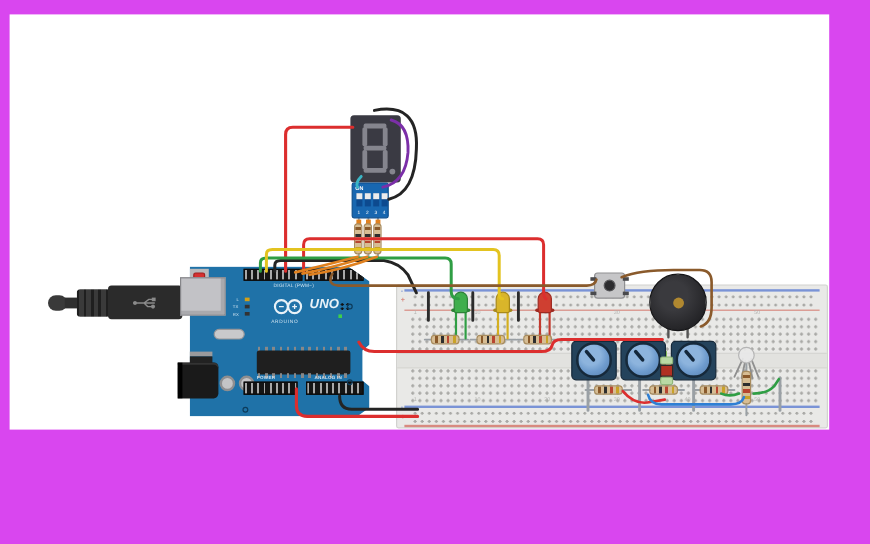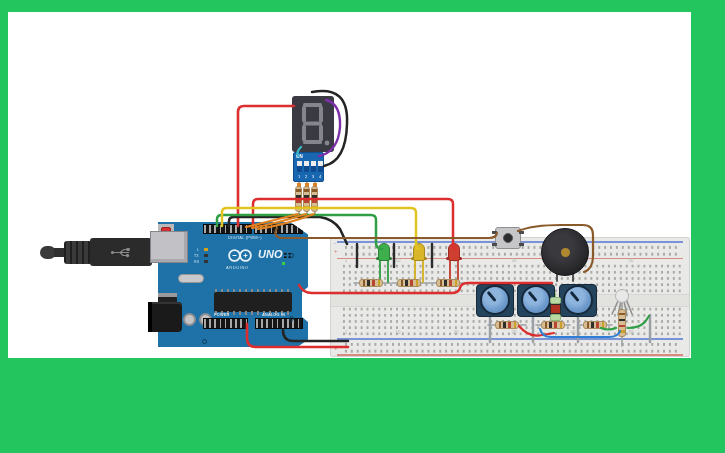--- a/index.html
+++ b/index.html
@@ -1,16 +1,16 @@
 <!DOCTYPE html>
 <html><head>
 <meta charset="utf-8">
 <style>
   html,body{margin:0;padding:0;background:#000;}
-  #stage{position:relative;width:725px;height:453px;background:#22c55e;overflow:hidden;
+  #stage{position:relative;width:725px;height:453px;background:#d946ef;overflow:hidden;
          font-family:"Liberation Sans",sans-serif;}
   .abs{position:absolute;}
   #canvas{left:8px;top:12px;width:683px;height:346px;background:#fff;z-index:0;}
   
   #breadboard{left:330px;top:237px;width:360px;height:120px;background:#e9e9e7;
     border:1px solid #d2d2cf;border-radius:2px;box-sizing:border-box;z-index:1;}
   .railline{position:absolute;height:1.5px;left:6px;width:346px;}
   .dots{position:absolute;background-image:radial-gradient(#a9a9a6 1.1px,rgba(0,0,0,0) 1.3px);}
   .bbnum{position:absolute;font-size:4.5px;color:#b3b3b0;width:12px;text-align:center;}
   .railmark{position:absolute;font-size:6px;line-height:6px;font-weight:bold;}

